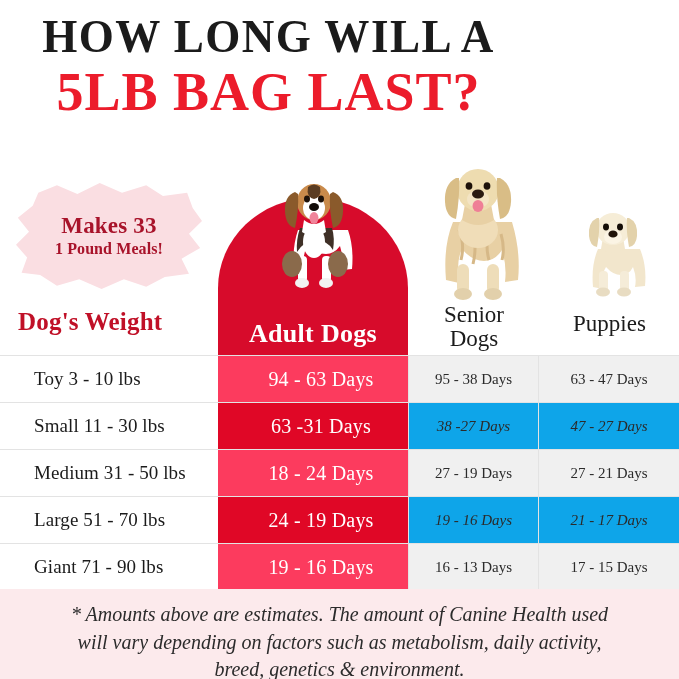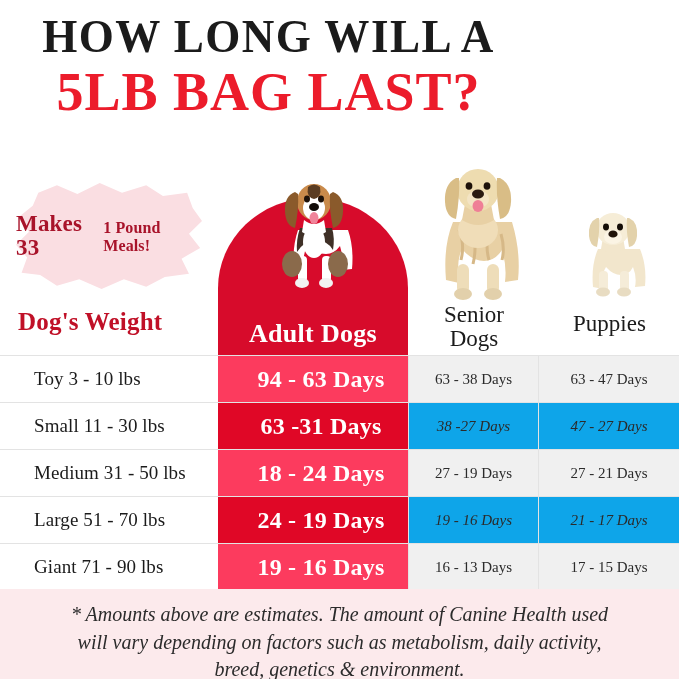--- a/index.html
+++ b/index.html
@@ -49,21 +49,21 @@
     
     clip-path: polygon(
       12% 10%, 22% 3%, 33% 11%, 45% 1%, 57% 10%, 70% 3%, 79% 13%,
       92% 10%, 95% 24%, 100% 36%, 93% 48%, 99% 61%, 89% 71%,
       93% 85%, 80% 88%, 70% 97%, 58% 90%, 46% 99%, 34% 90%,
       22% 96%, 13% 86%, 3% 84%, 6% 70%, 0% 58%, 7% 46%, 1% 33%, 9% 22%
     );
   }
   .badge-text {
     position: absolute; inset: 0;
-    display: flex; flex-direction: row;
+    display: flex; flex-direction: column;
     align-items: center; justify-content: center;
     color: #a8132a;
     font-family: Liberation Serif, serif;
   }
   .badge-line1 {
     font-size: 23px; font-weight: bold; line-height: 1.05;
     letter-spacing: .2px;
   }
   .badge-line2 {
     font-size: 16px; font-weight: bold; line-height: 1.15;
@@ -128,22 +128,22 @@
     padding-left: 34px;
     font-size: 19px;
     color: #1b1b1b;
     background: #ffffff;
     letter-spacing: .1px;
   }
   .c-adult {
     width: 190px;
     justify-content: center;
     color: #ffffff;
-    font-weight: bold;
-    font-size: 24px;
+    font-weight: normal;
+    font-size: 20px;
     letter-spacing: .2px;
     padding-left: 16px;
   }
   .c-adult.tint-a { background: #fc3b5e; }
   .c-adult.tint-b { background: #e00726; }
   .c-senior {
     width: 130px;
     justify-content: center;
     font-size: 15px;
     color: #2b2b2b;
@@ -299,21 +299,21 @@
     <div>Senior</div>
     <div>Dogs</div>
   </div>
   <div class="col-head head-puppies">Puppies</div>
 
   <div class="table">
 
     <div class="row">
       <div class="cell c-weight">Toy 3 - 10 lbs</div>
       <div class="cell c-adult tint-a">94 - 63 Days</div>
-      <div class="cell c-senior tint-a">63 - 38 Days</div>
+      <div class="cell c-senior tint-a">95 - 38 Days</div>
       <div class="cell c-puppy tint-a">63 - 47 Days</div>
     </div>
 
     <div class="row">
       <div class="cell c-weight">Small 11 - 30 lbs</div>
       <div class="cell c-adult tint-b">63 -31 Days</div>
       <div class="cell c-senior tint-b">38 -27 Days</div>
       <div class="cell c-puppy tint-b">47 - 27 Days</div>
     </div>
 

